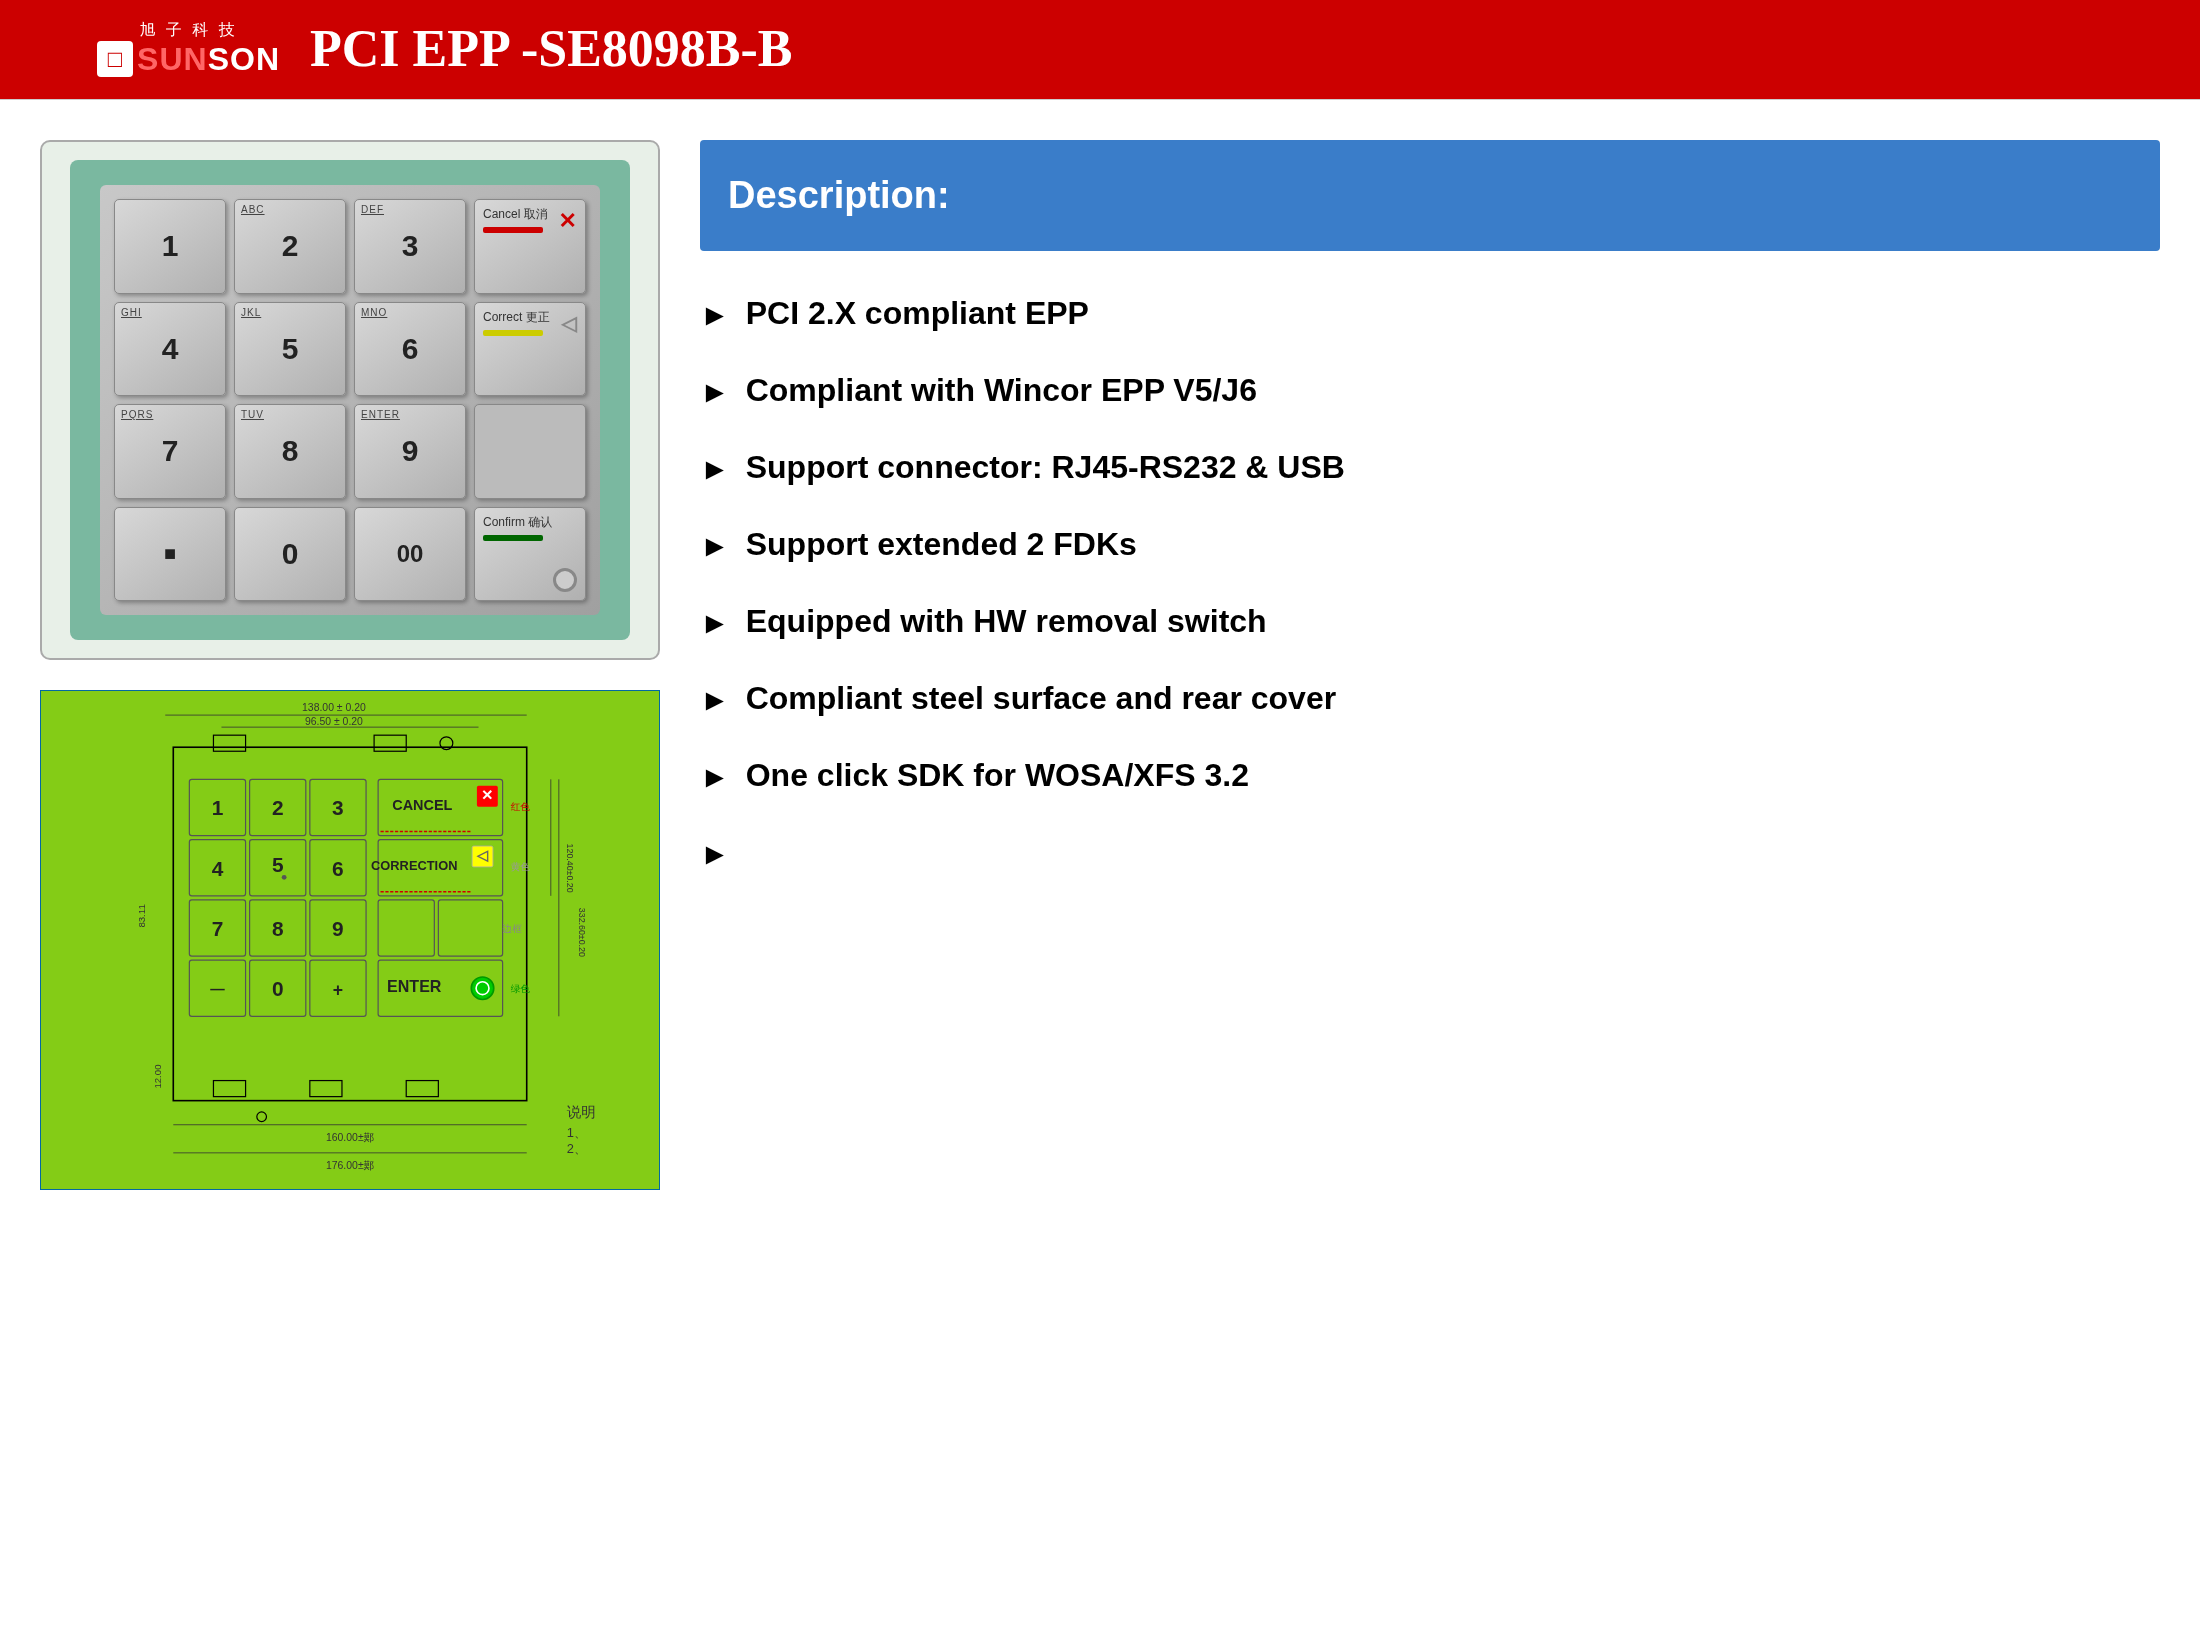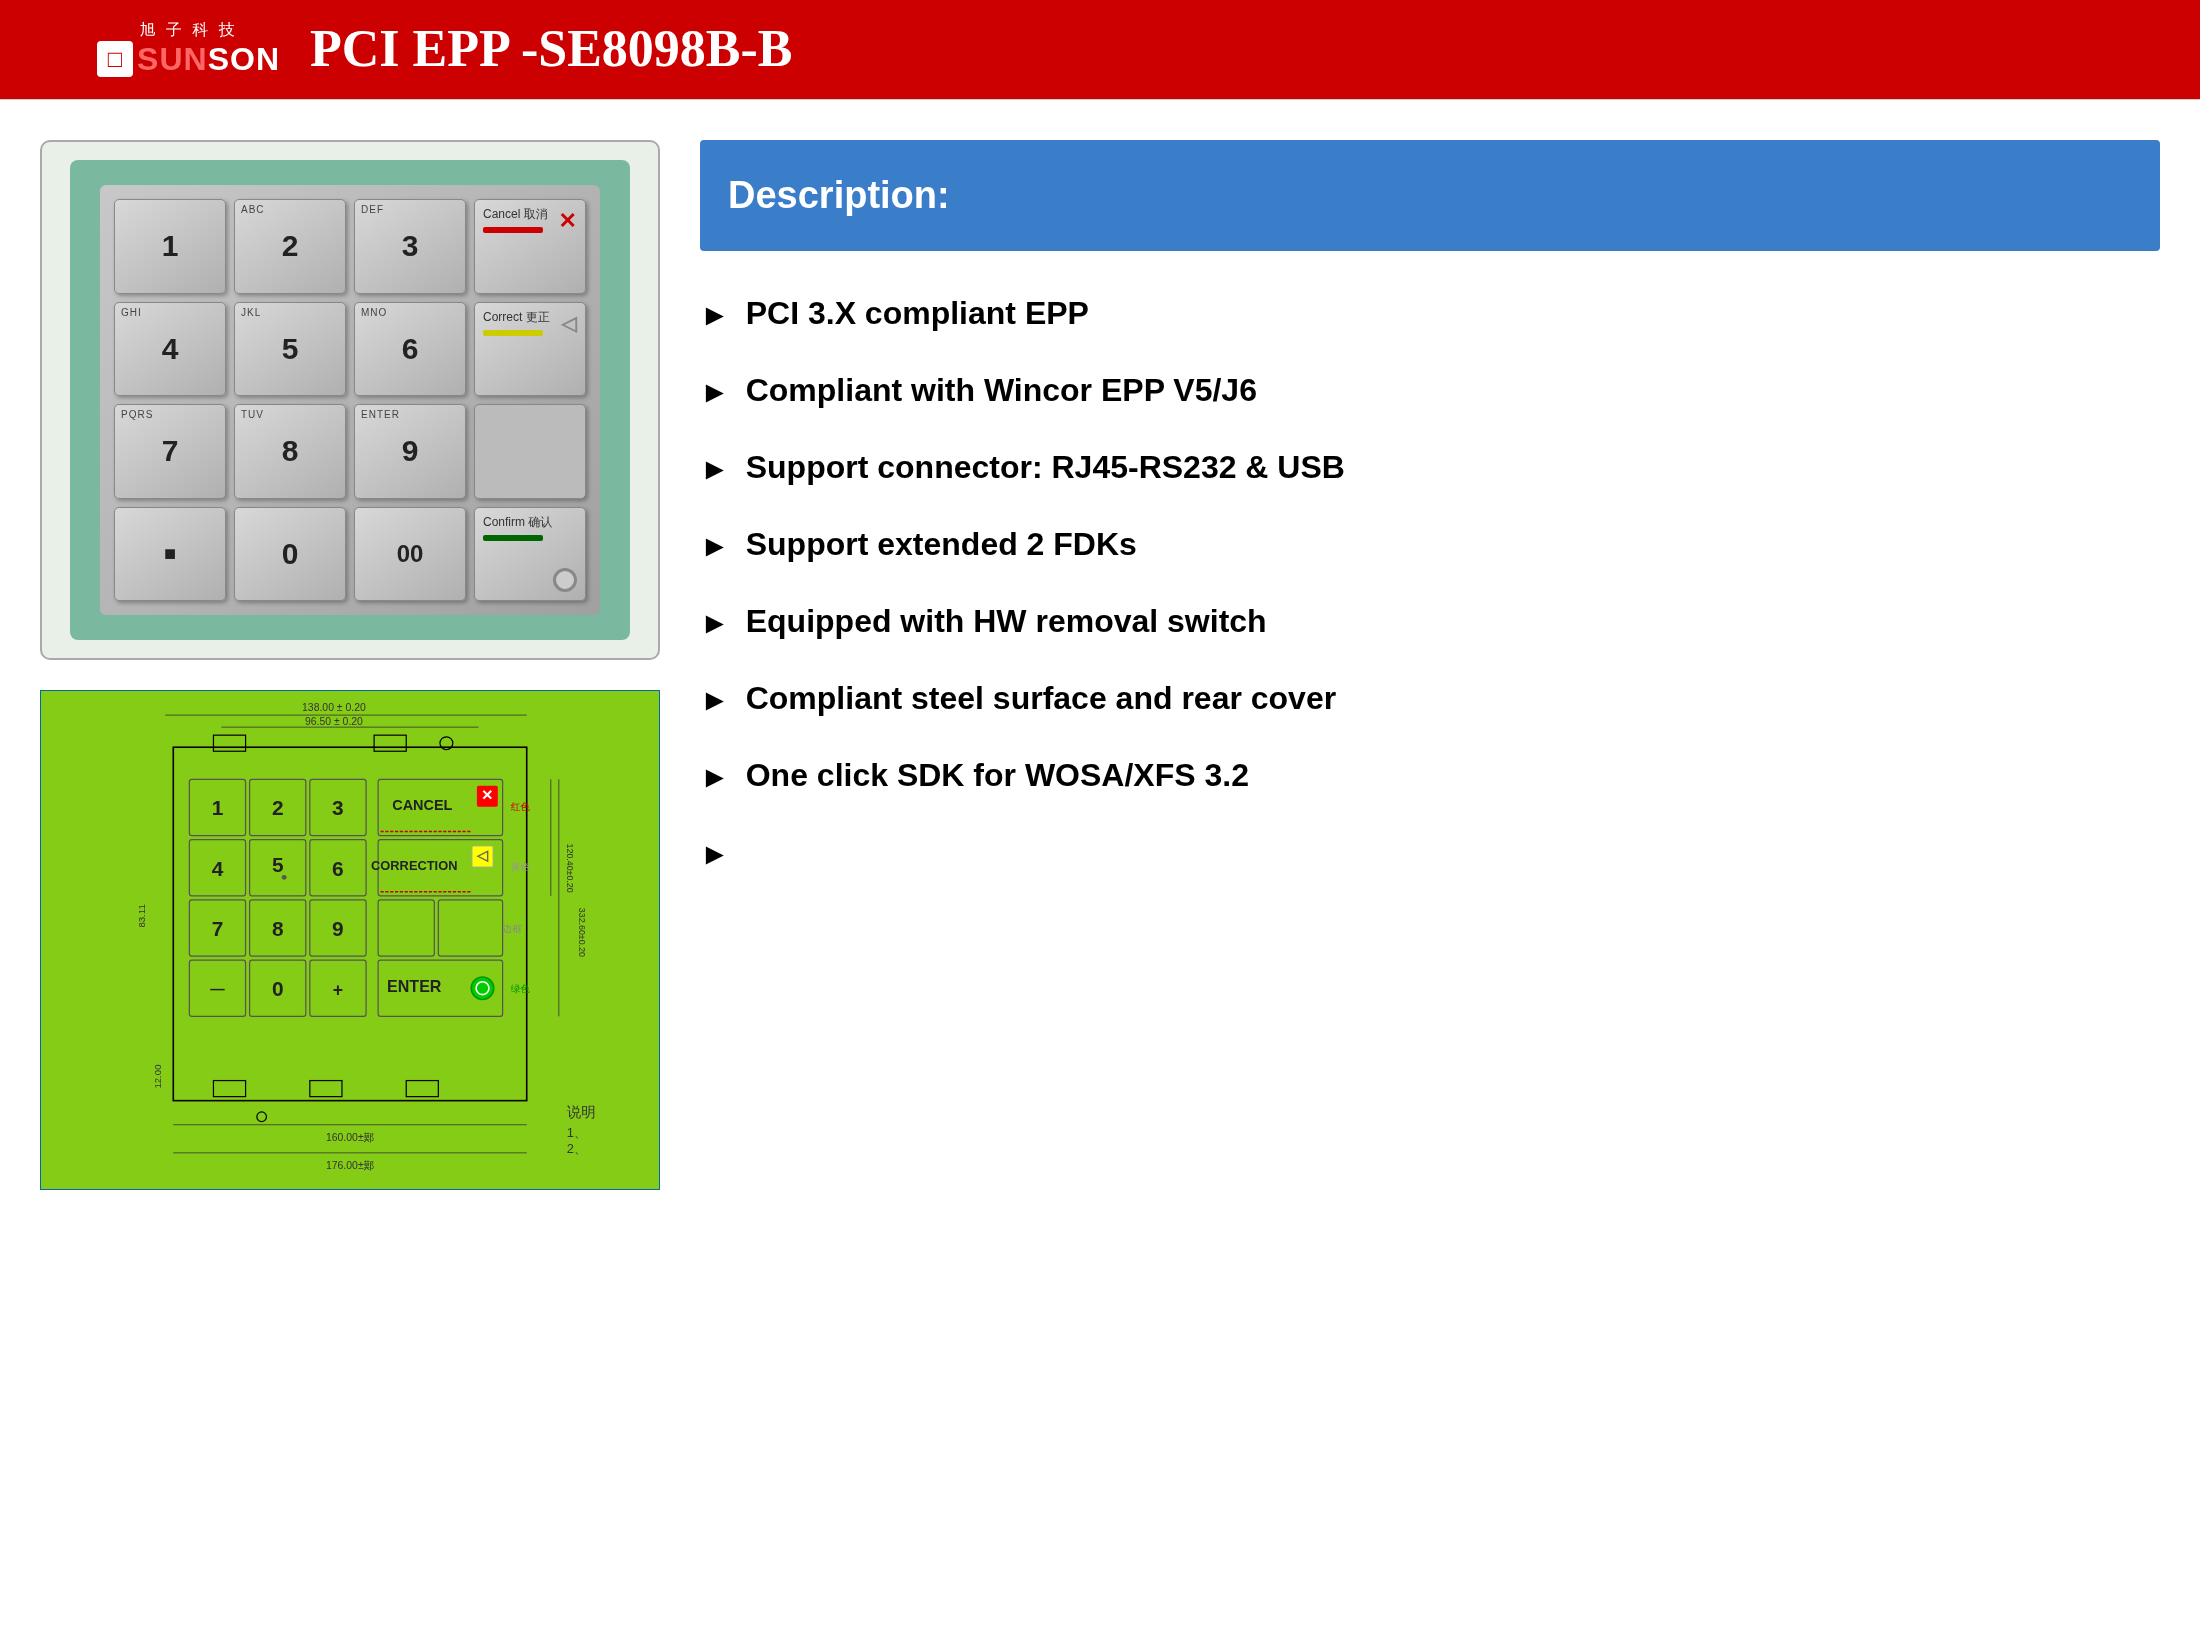--- a/index.html
+++ b/index.html
@@ -106,20 +106,21 @@
       box-shadow: 2px 2px 4px rgba(0,0,0,0.3);
     }
     .key-sub {
       font-size: 10px;
       font-weight: normal;
       color: #444;
       position: absolute;
       top: 4px;
       left: 6px;
       letter-spacing: 1px;
+      text-decoration: underline;
     }
     .key-main {
       font-size: 30px;
       font-weight: bold;
     }
     .key-special {
       background: linear-gradient(145deg, #d8d8d8, #b0b0b0);
       border: 1px solid #888;
       border-radius: 5px;
       display: flex;
@@ -437,21 +438,21 @@
       </svg>
     </div>
   </div>
 
   <div class="right-panel">
     <div class="description-header">Description:</div>
 
     <ul class="feature-list">
       <li class="feature-item">
         <span class="arrow-icon">►</span>
-        <span class="feature-text">PCI 3.X compliant EPP</span>
+        <span class="feature-text">PCI 2.X compliant EPP</span>
       </li>
       <li class="feature-item">
         <span class="arrow-icon">►</span>
         <span class="feature-text">Compliant with Wincor EPP V5/J6</span>
       </li>
       <li class="feature-item">
         <span class="arrow-icon">►</span>
         <span class="feature-text">Support connector: RJ45-RS232 &amp; USB</span>
       </li>
       <li class="feature-item">

